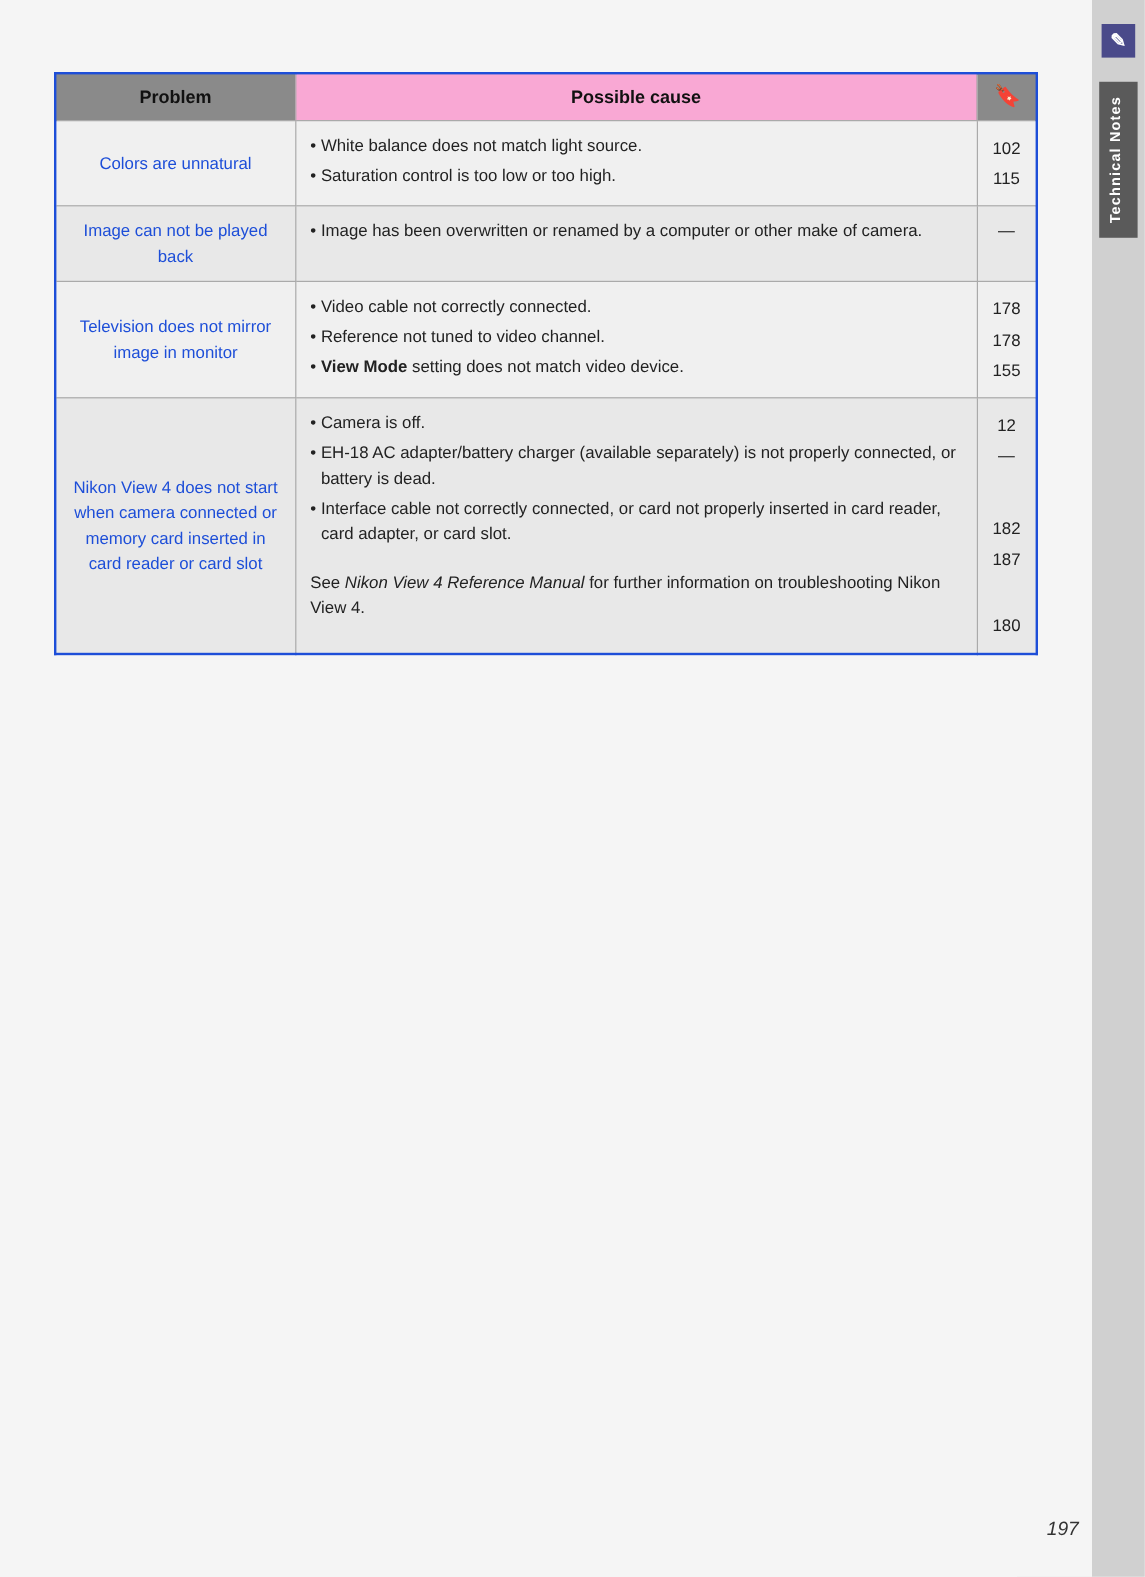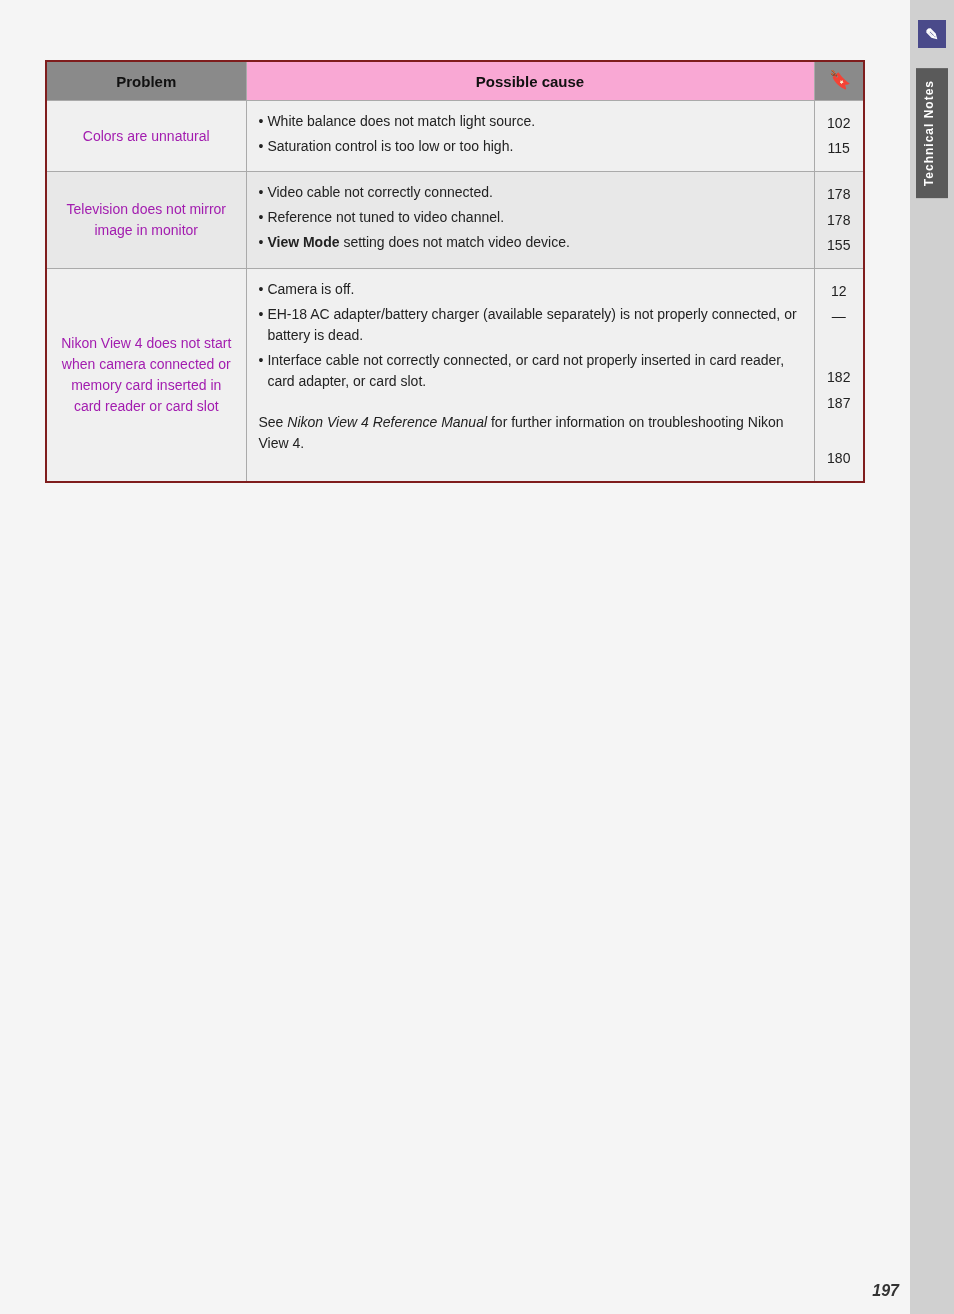--- a/index.html
+++ b/index.html
@@ -56,25 +56,25 @@
       display: flex;
       align-items: center;
       justify-content: center;
       color: white;
       font-size: 16px;
       font-weight: bold;
     }
 
     .page-number {
       position: absolute;
-      bottom: 14px;
+      bottom: 30px;
       right: 55px;
       font-size: 16px;
       font-style: italic;
-      font-weight: bold;
+      font-weight: normal;
       color: #333;
     }
 
     .content-area {
       position: absolute;
       top: 60px;
       left: 45px;
       width: 820px;
     }
 
@@ -84,21 +84,21 @@
       left: 0;
       width: 910px;
       height: 52px;
       background: #d8d8d8;
     }
 
     
     table {
       border-collapse: collapse;
       width: 100%;
-      border: 2px solid #7f1d1d;
+      border: 2px solid #1d4ed8;
     }
 
     thead tr {
       background: #888;
     }
 
     thead th {
       color: #111;
       font-weight: bold;
       font-size: 15px;
@@ -139,21 +139,21 @@
       padding: 10px 12px;
       border: 1px solid #aaa;
       font-size: 14px;
       color: #222;
       line-height: 1.5;
     }
 
     td.problem-cell {
       text-align: center;
       font-size: 14px;
-      color: #a21caf;
+      color: #1d4ed8;
       width: 200px;
       vertical-align: middle;
     }
 
     td.cause-cell {
       vertical-align: top;
       padding-top: 10px;
     }
 
     td.page-cell {
@@ -235,20 +235,30 @@
           </div>
         </td>
         <td class="page-cell">
           <div class="page-numbers-stack">
             <div>102</div>
             <div>115</div>
           </div>
         </td>
       </tr>
 
+      <tr>
+        <td class="problem-cell">Image can not be played back</td>
+        <td class="cause-cell">
+          <div class="bullet-item">
+            <span class="bullet">•</span>
+            <span>Image has been overwritten or renamed by a computer or other make of camera.</span>
+          </div>
+        </td>
+        <td class="page-cell">—</td>
+      </tr>
 
       <tr>
         <td class="problem-cell">Television does not mirror image in monitor</td>
         <td class="cause-cell">
           <div class="bullet-item">
             <span class="bullet">•</span>
             <span>Video cable not correctly connected.</span>
           </div>
           <div class="bullet-item">
             <span class="bullet">•</span>

